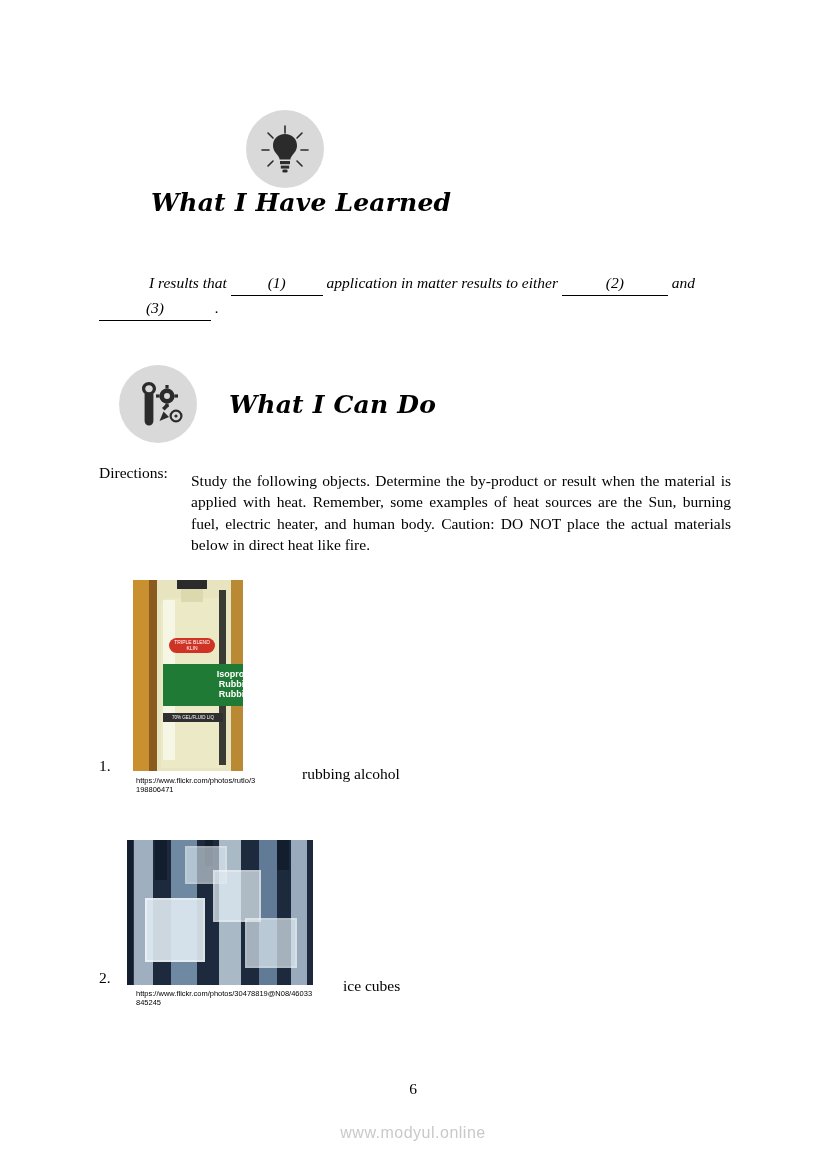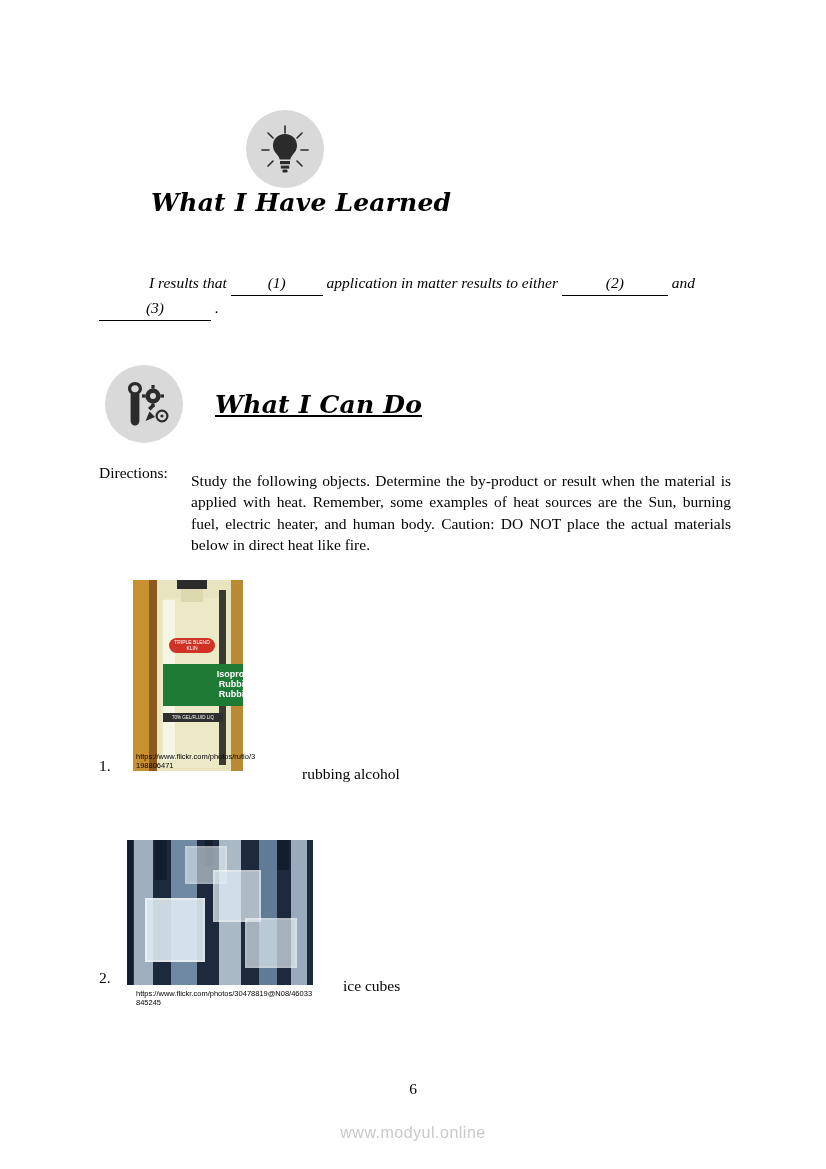--- a/index.html
+++ b/index.html
@@ -236,21 +236,21 @@
   <div class="sentence">
     <span class="indent"></span><span>I results that</span>
     <span class="blank b1">(1)</span>
     <span>application in matter results to either</span>
     <span class="blank b2">(2)</span>
     <span>and</span>
     <span class="blank b3">(3)</span>
     <span>.</span>
   </div>
 
-  <div class="section-header" style="left:105px; top:365px;text-decoration:underline;">
+  <div class="section-header" style="left:119px; top:365px;">
     <div class="badge">
       <svg width="58" height="58" viewBox="0 0 58 58">
 
         <path d="M20 7c-4.2 0-7 3-7 6.6 0 2.4 1.2 4 2.6 5V46c0 2.6 1.9 4.6 4.4 4.6s4.4-2 4.4-4.6V18.6c1.4-1 2.6-2.6 2.6-5C27 10 24.2 7 20 7zm0 3.2c2.3 0 3.8 1.6 3.8 3.5s-1.5 3.5-3.8 3.5-3.8-1.6-3.8-3.5S17.7 10.2 20 10.2z" fill="#2b2b2b"></path>
 
         <g transform="translate(38,21)">
           <circle r="7.6" fill="#2b2b2b"></circle>
           <circle r="3" fill="#d9d9d9"></circle>
           <g fill="#2b2b2b">
             <rect x="-1.6" y="-11" width="3.2" height="3.6"></rect>
@@ -287,21 +287,21 @@
     <div class="lbl-red">TRIPLE BLEND KLIN</div>
     <div class="lbl-green">
       <span>Isopropyl</span>
       <span>Rubbing</span>
       <span>Rubbing</span>
     </div>
     <div class="lbl-small">70% GEL/FLUID LIQ</div>
   </div>
   <div class="item-num" style="left:99px; top:757px;">1.</div>
   <div class="item-label" style="left:302px; top:757px;">rubbing alcohol</div>
-  <div class="credit" style="left:136px; top:752px; width:122px;">https://www.flickr.com/photos/rutlo/3198806471</div>
+  <div class="credit" style="left:136px; top:776px; width:122px;">https://www.flickr.com/photos/rutlo/3198806471</div>
 
   <div class="img2">
     <div class="bar b-a"></div>
     <div class="bar b-b"></div>
     <div class="bar b-c"></div>
     <div class="bar b-d"></div>
     <div class="bar b-e"></div>
     <div class="dark d3"></div>
     <div class="dark d1"></div>
     <div class="dark d2"></div>

